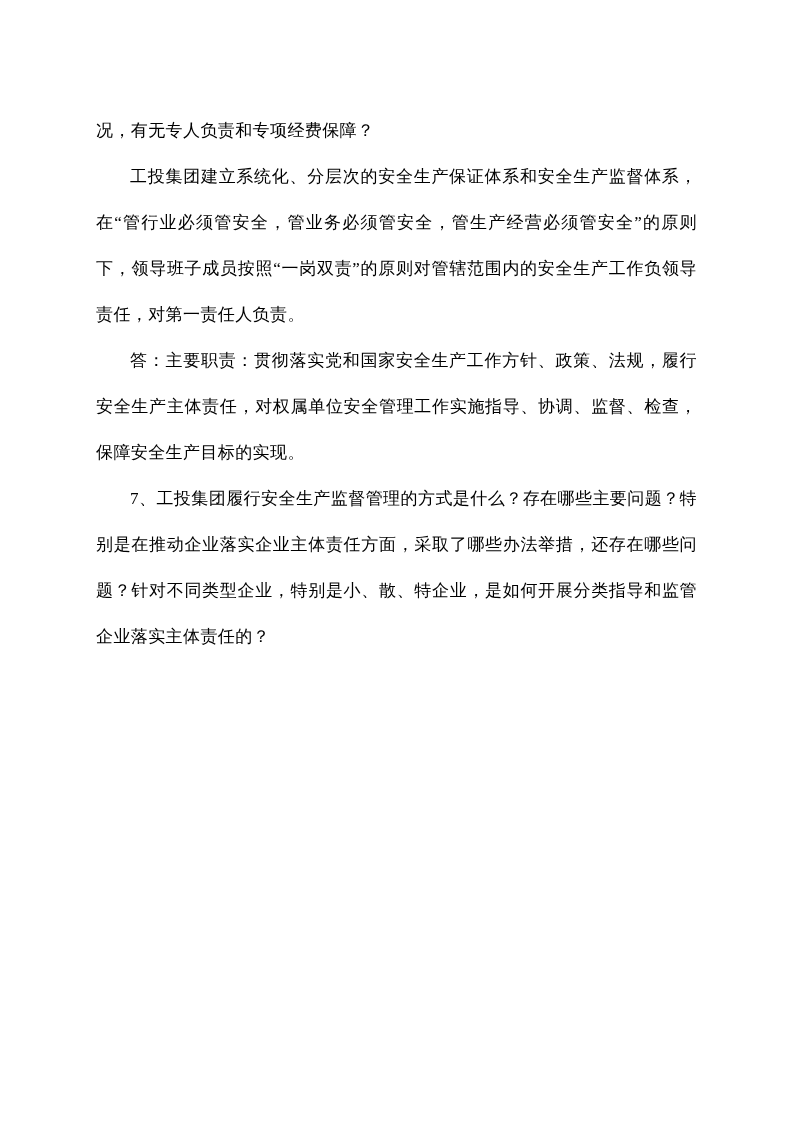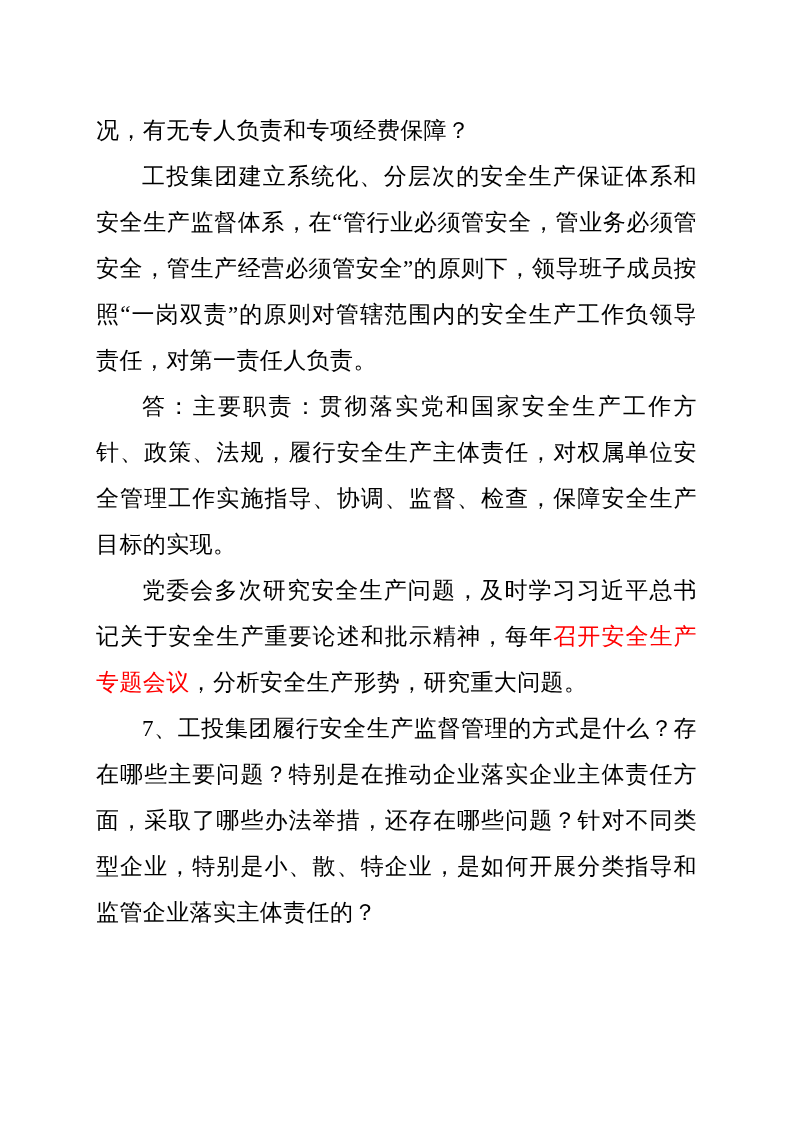--- a/index.html
+++ b/index.html
@@ -18,21 +18,21 @@
   .page {
     position: absolute;
     left: 0;
     top: 0;
     width: 793px;
     height: 1122px;
     box-sizing: border-box;
     padding: 108px 96px 90px 96px;
   }
   .doc-body {
-    font-size: 23px;
+    font-size: 17px;
     line-height: 46px;
     text-align: justify;
     text-justify: inter-ideograph;
     letter-spacing: 0.4px;
   }
   .para {
     margin: 0;
     padding: 0;
     text-indent: 2em;
   }
@@ -44,16 +44,15 @@
   }
 </style>
 </head>
 <body>
 
 <div class="page">
   <div class="doc-body" id="doc-body">
       <p class="para no-indent"><span>况，有无专人负责和专项经费保障？</span></p>
       <p class="para"><span>工投集团建立系统化、分层次的安全生产保证体系和安全生产监督体系，在“管行业必须管安全，管业务必须管安全，管生产经营必须管安全”的原则下，领导班子成员按照“一岗双责”的原则对管辖范围内的安全生产工作负领导责任，对第一责任人负责。</span></p>
       <p class="para"><span>答：主要职责：贯彻落实党和国家安全生产工作方针、政策、法规，履行安全生产主体责任，对权属单位安全管理工作实施指导、协调、监督、检查，保障安全生产目标的实现。</span></p>
-      <p class="para"><span>党委会多次研究安全生产问题，及时学习习近平总书记关于安全生产重要论述和批示精神，每年</span><span class="hl-red" style="color: rgb(255, 0, 0);">召开安全生产专题会议</span><span>，分析安全生产形势，研究重大问题。</span></p>
       <p class="para"><span>7、工投集团履行安全生产监督管理的方式是什么？存在哪些主要问题？特别是在推动企业落实企业主体责任方面，采取了哪些办法举措，还存在哪些问题？针对不同类型企业，特别是小、散、特企业，是如何开展分类指导和监管企业落实主体责任的？</span></p>
     </div>
 </div>
 
 </body></html>

